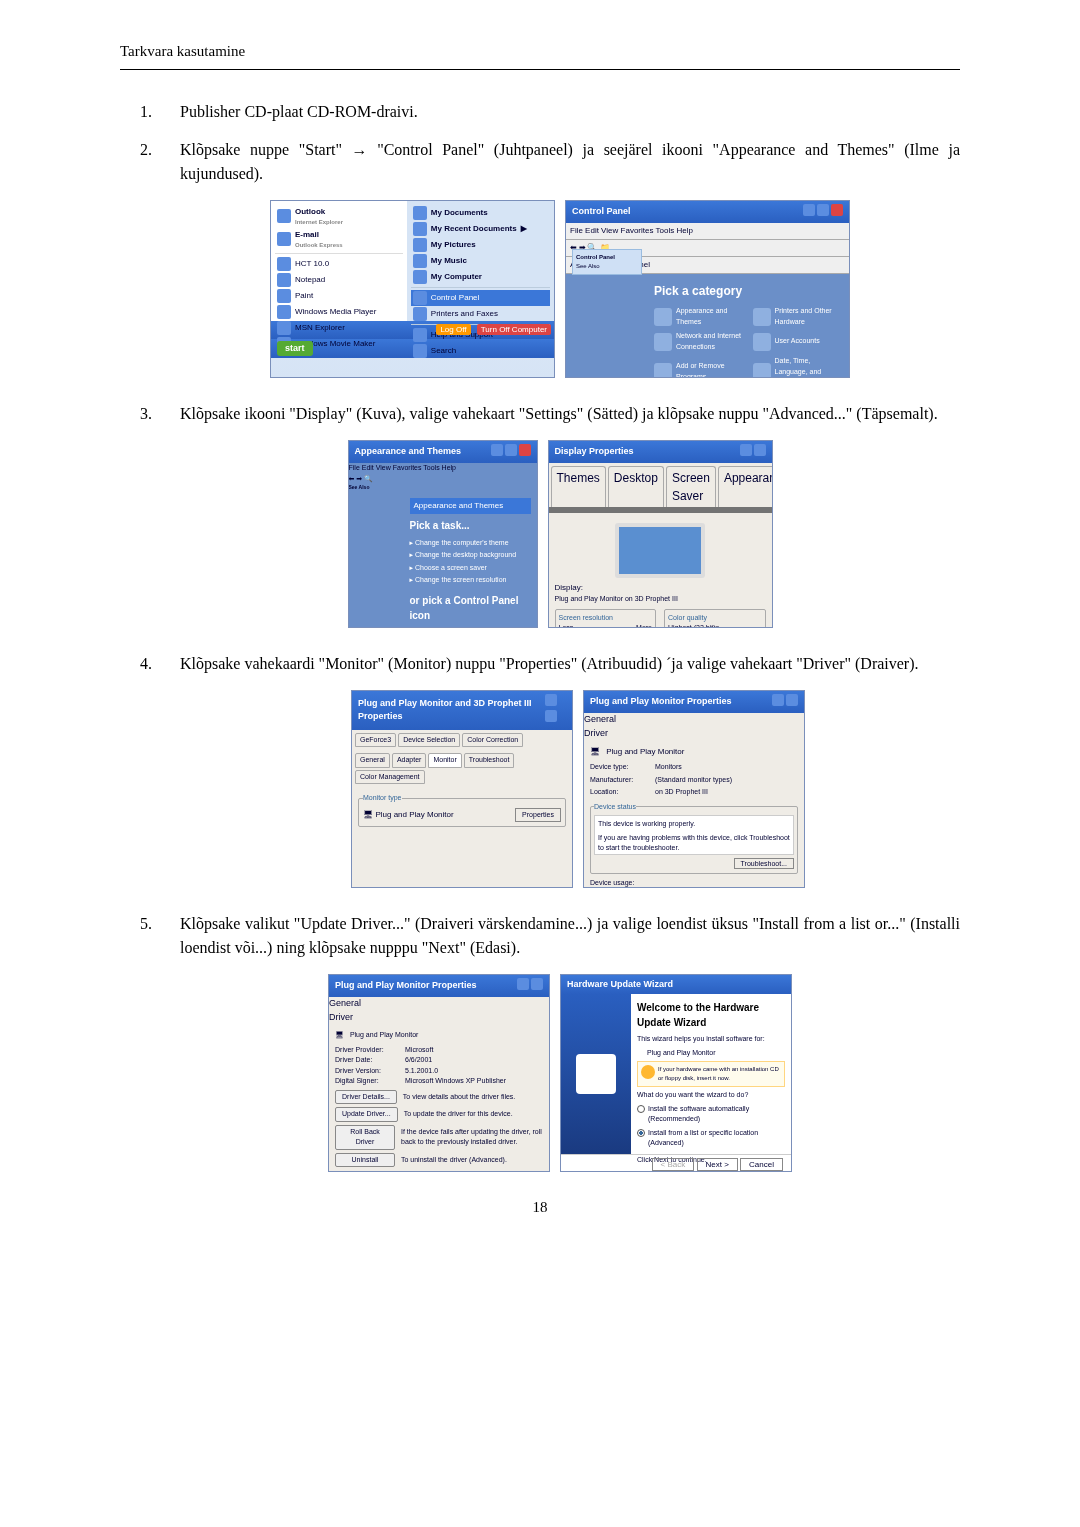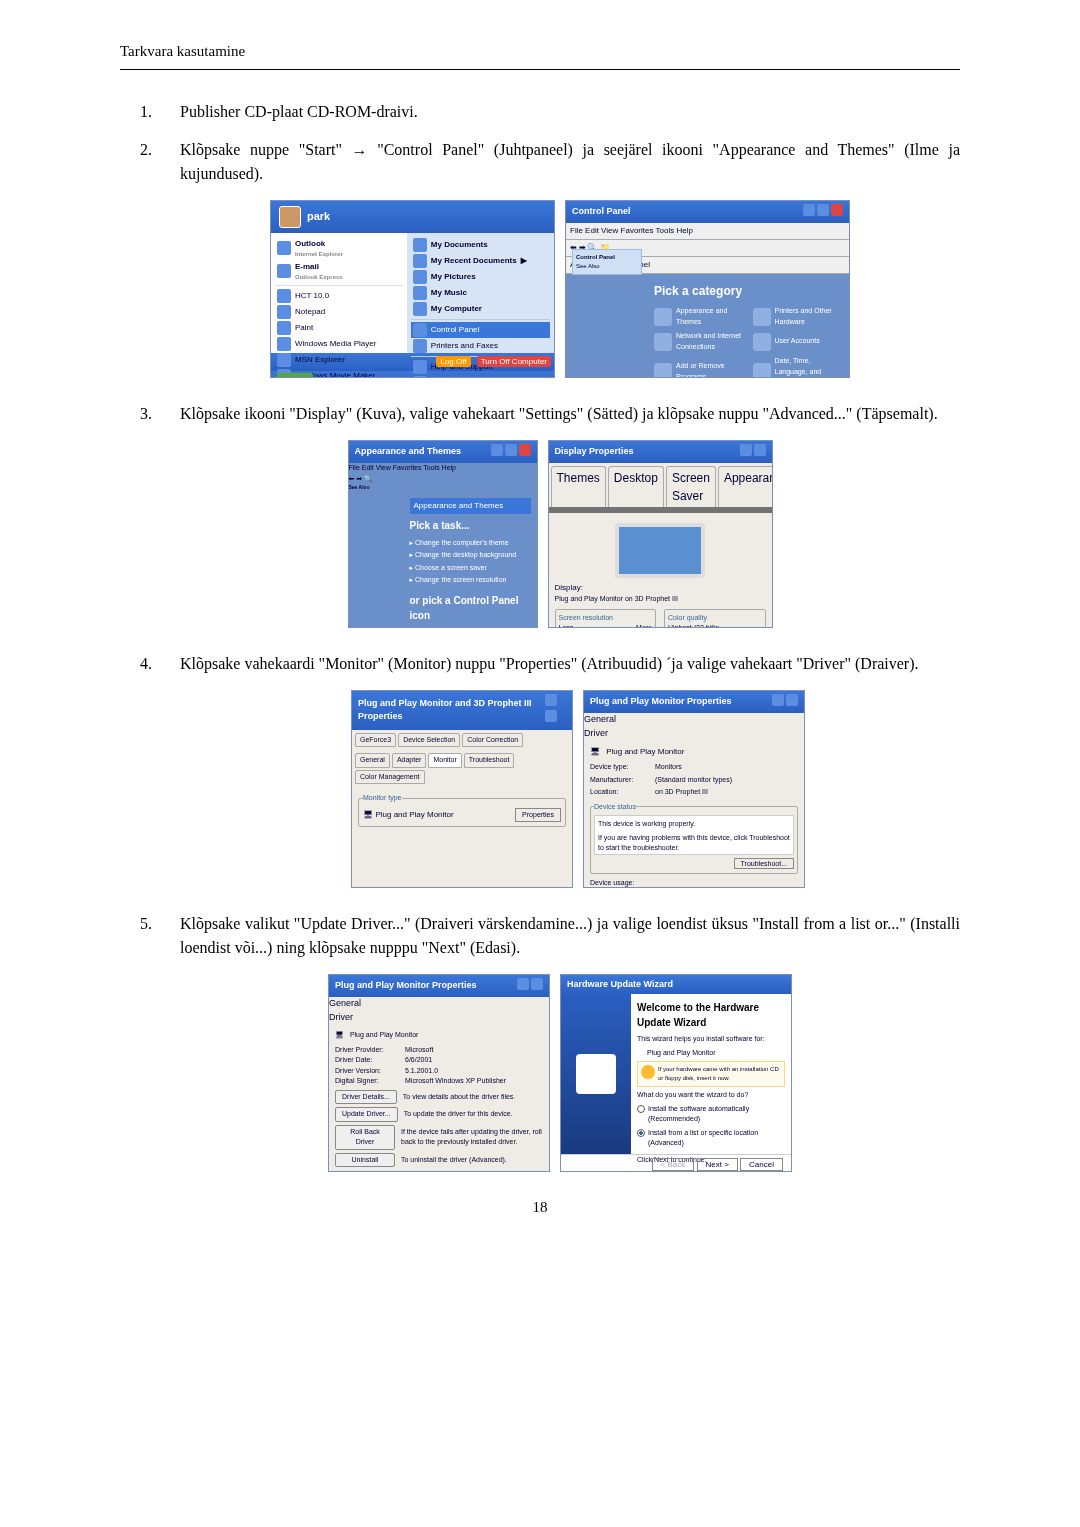--- a/index.html
+++ b/index.html
@@ -150,24 +150,20 @@
     </li>
   <li>
       <span class="num">2.</span>
       <span>Klõpsake nuppe "Start" → "Control Panel" (Juhtpaneel) ja seejärel ikooni "Appearance and Themes" (Ilme ja kujundused).</span>
     </li>
 </ol>
 
 <div class="img-block">
 
   <div class="screenshot startmenu">
-    <div class="top">
-        <div class="avatar"></div>
-        <span>park</span>
-      </div>
     <div class="cols">
       <div class="left">
         <div class="item bold">
             <div class="ic"></div>
             <div>
               <div>Outlook</div>
               <div style="font-size:6px;color:#888">Internet Explorer</div>
             </div>
           </div>
         <div class="item bold">

